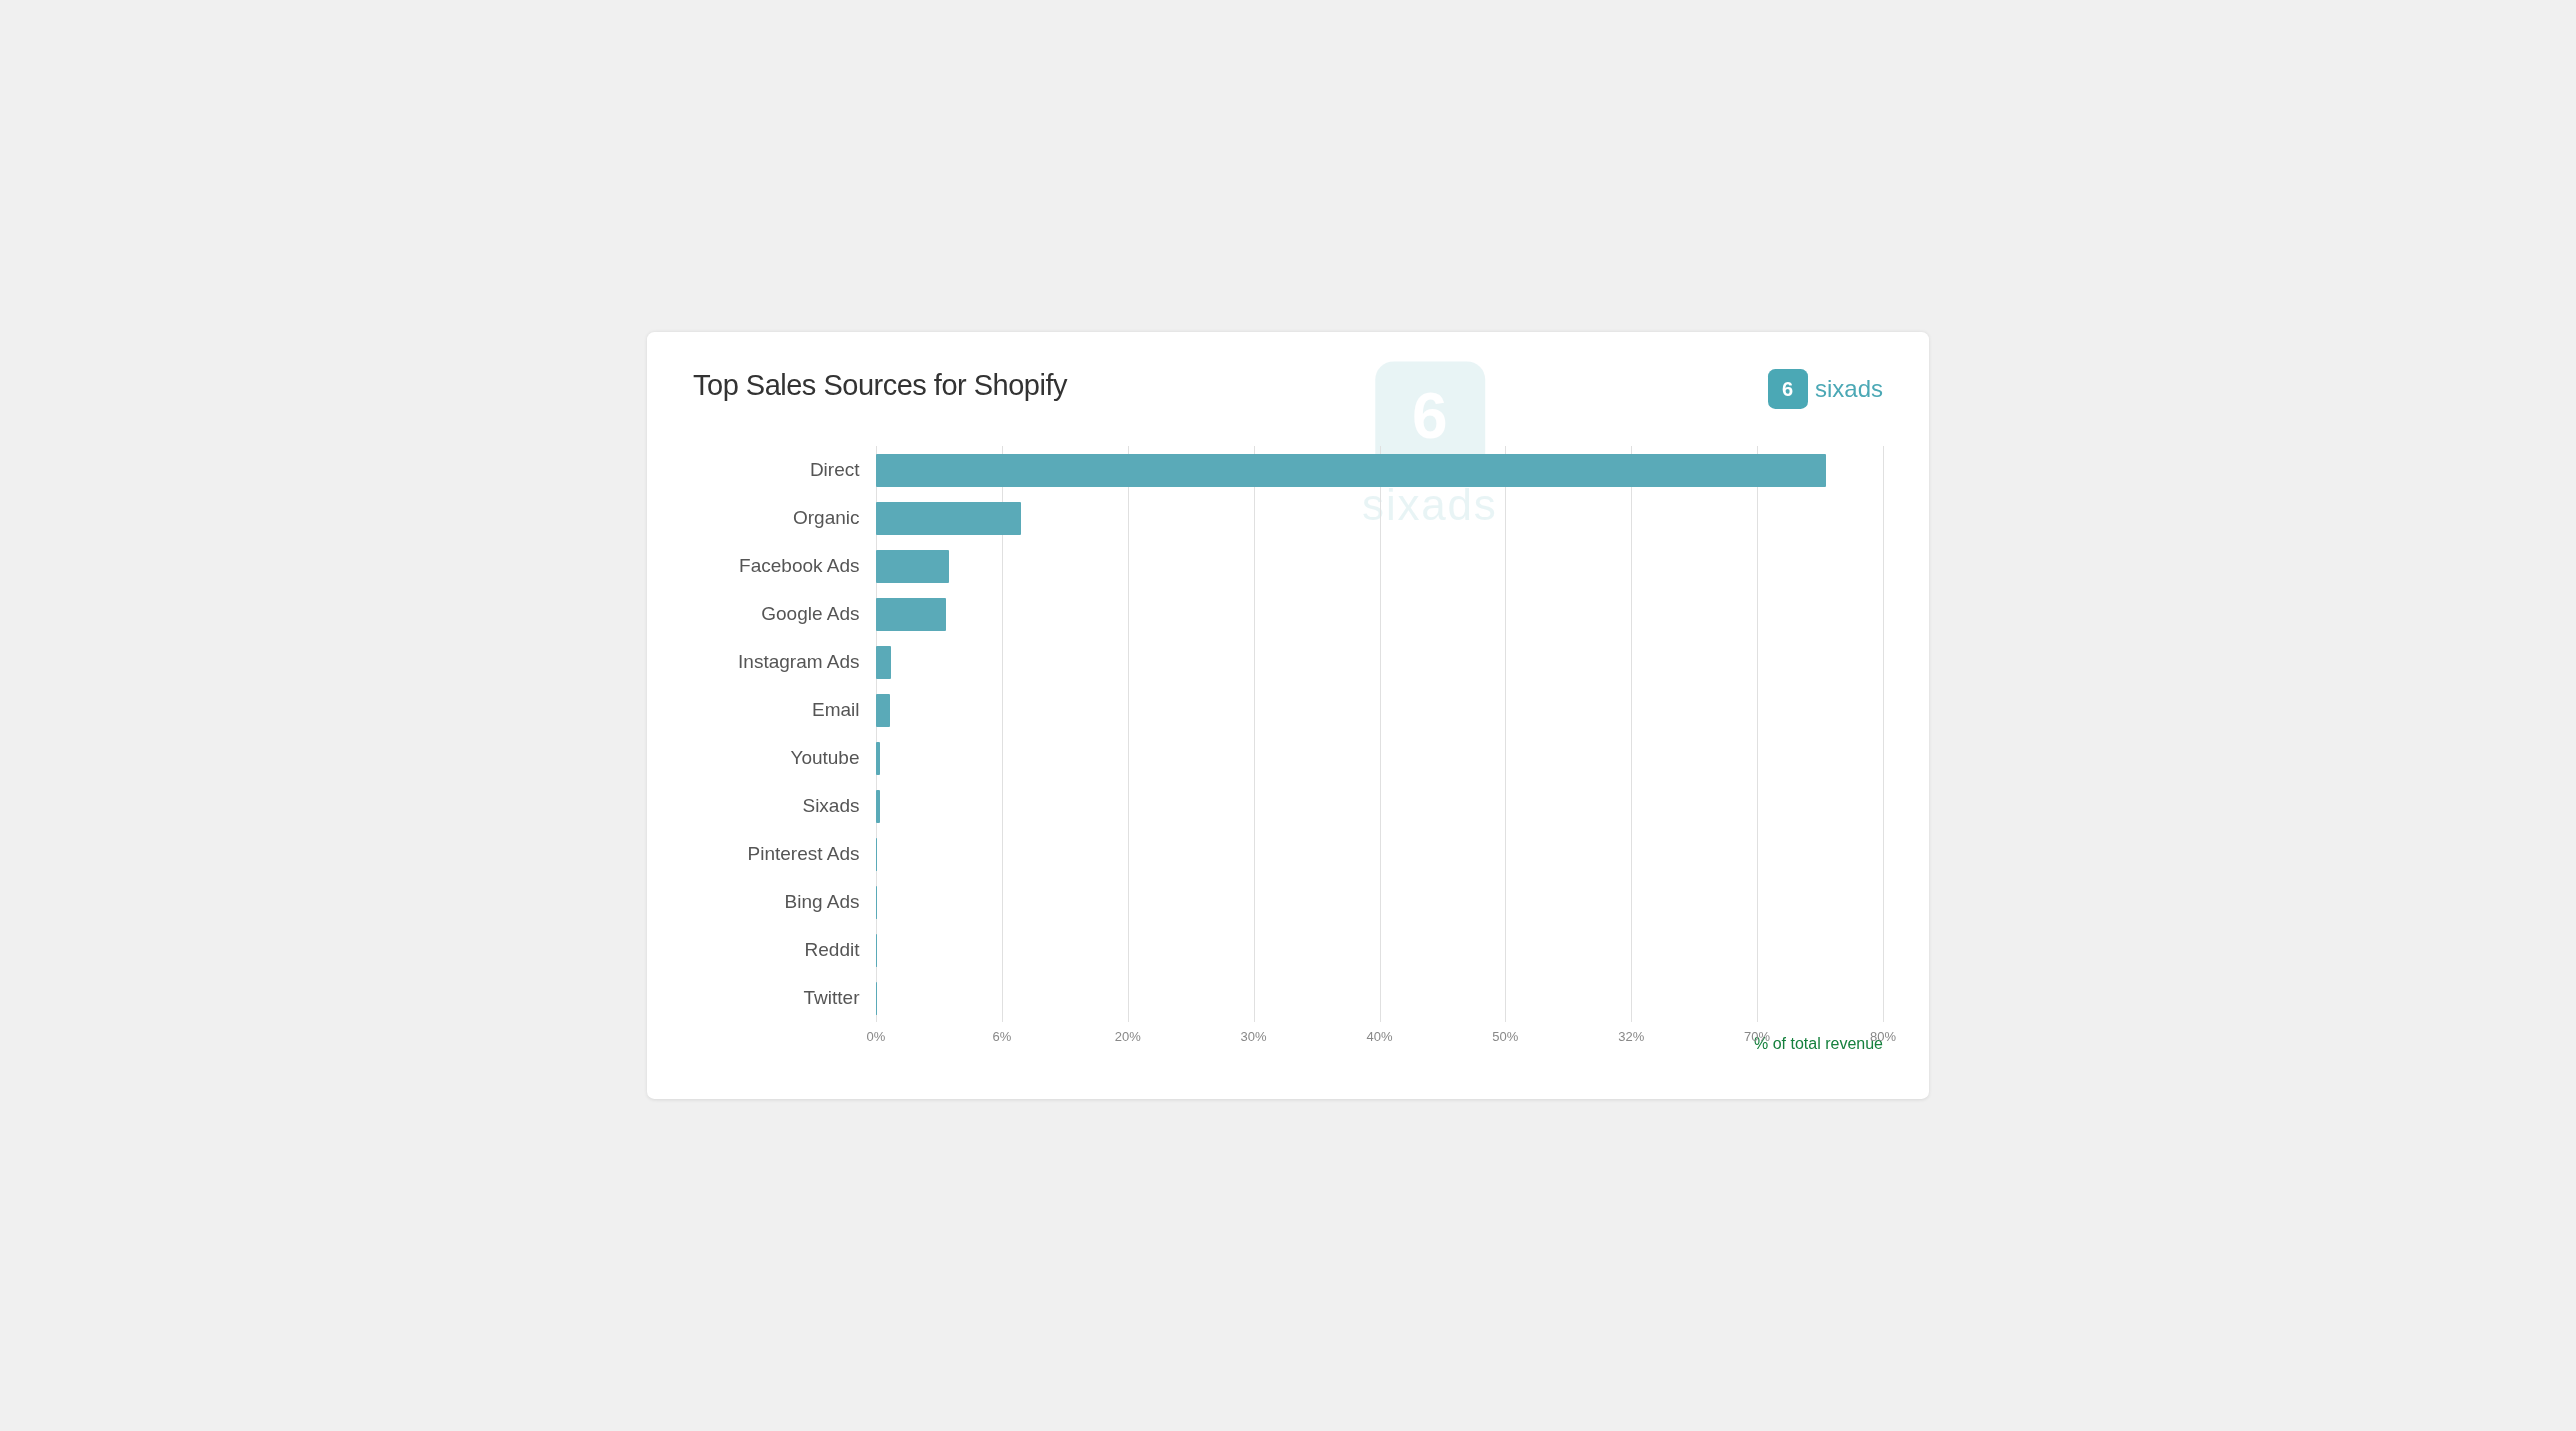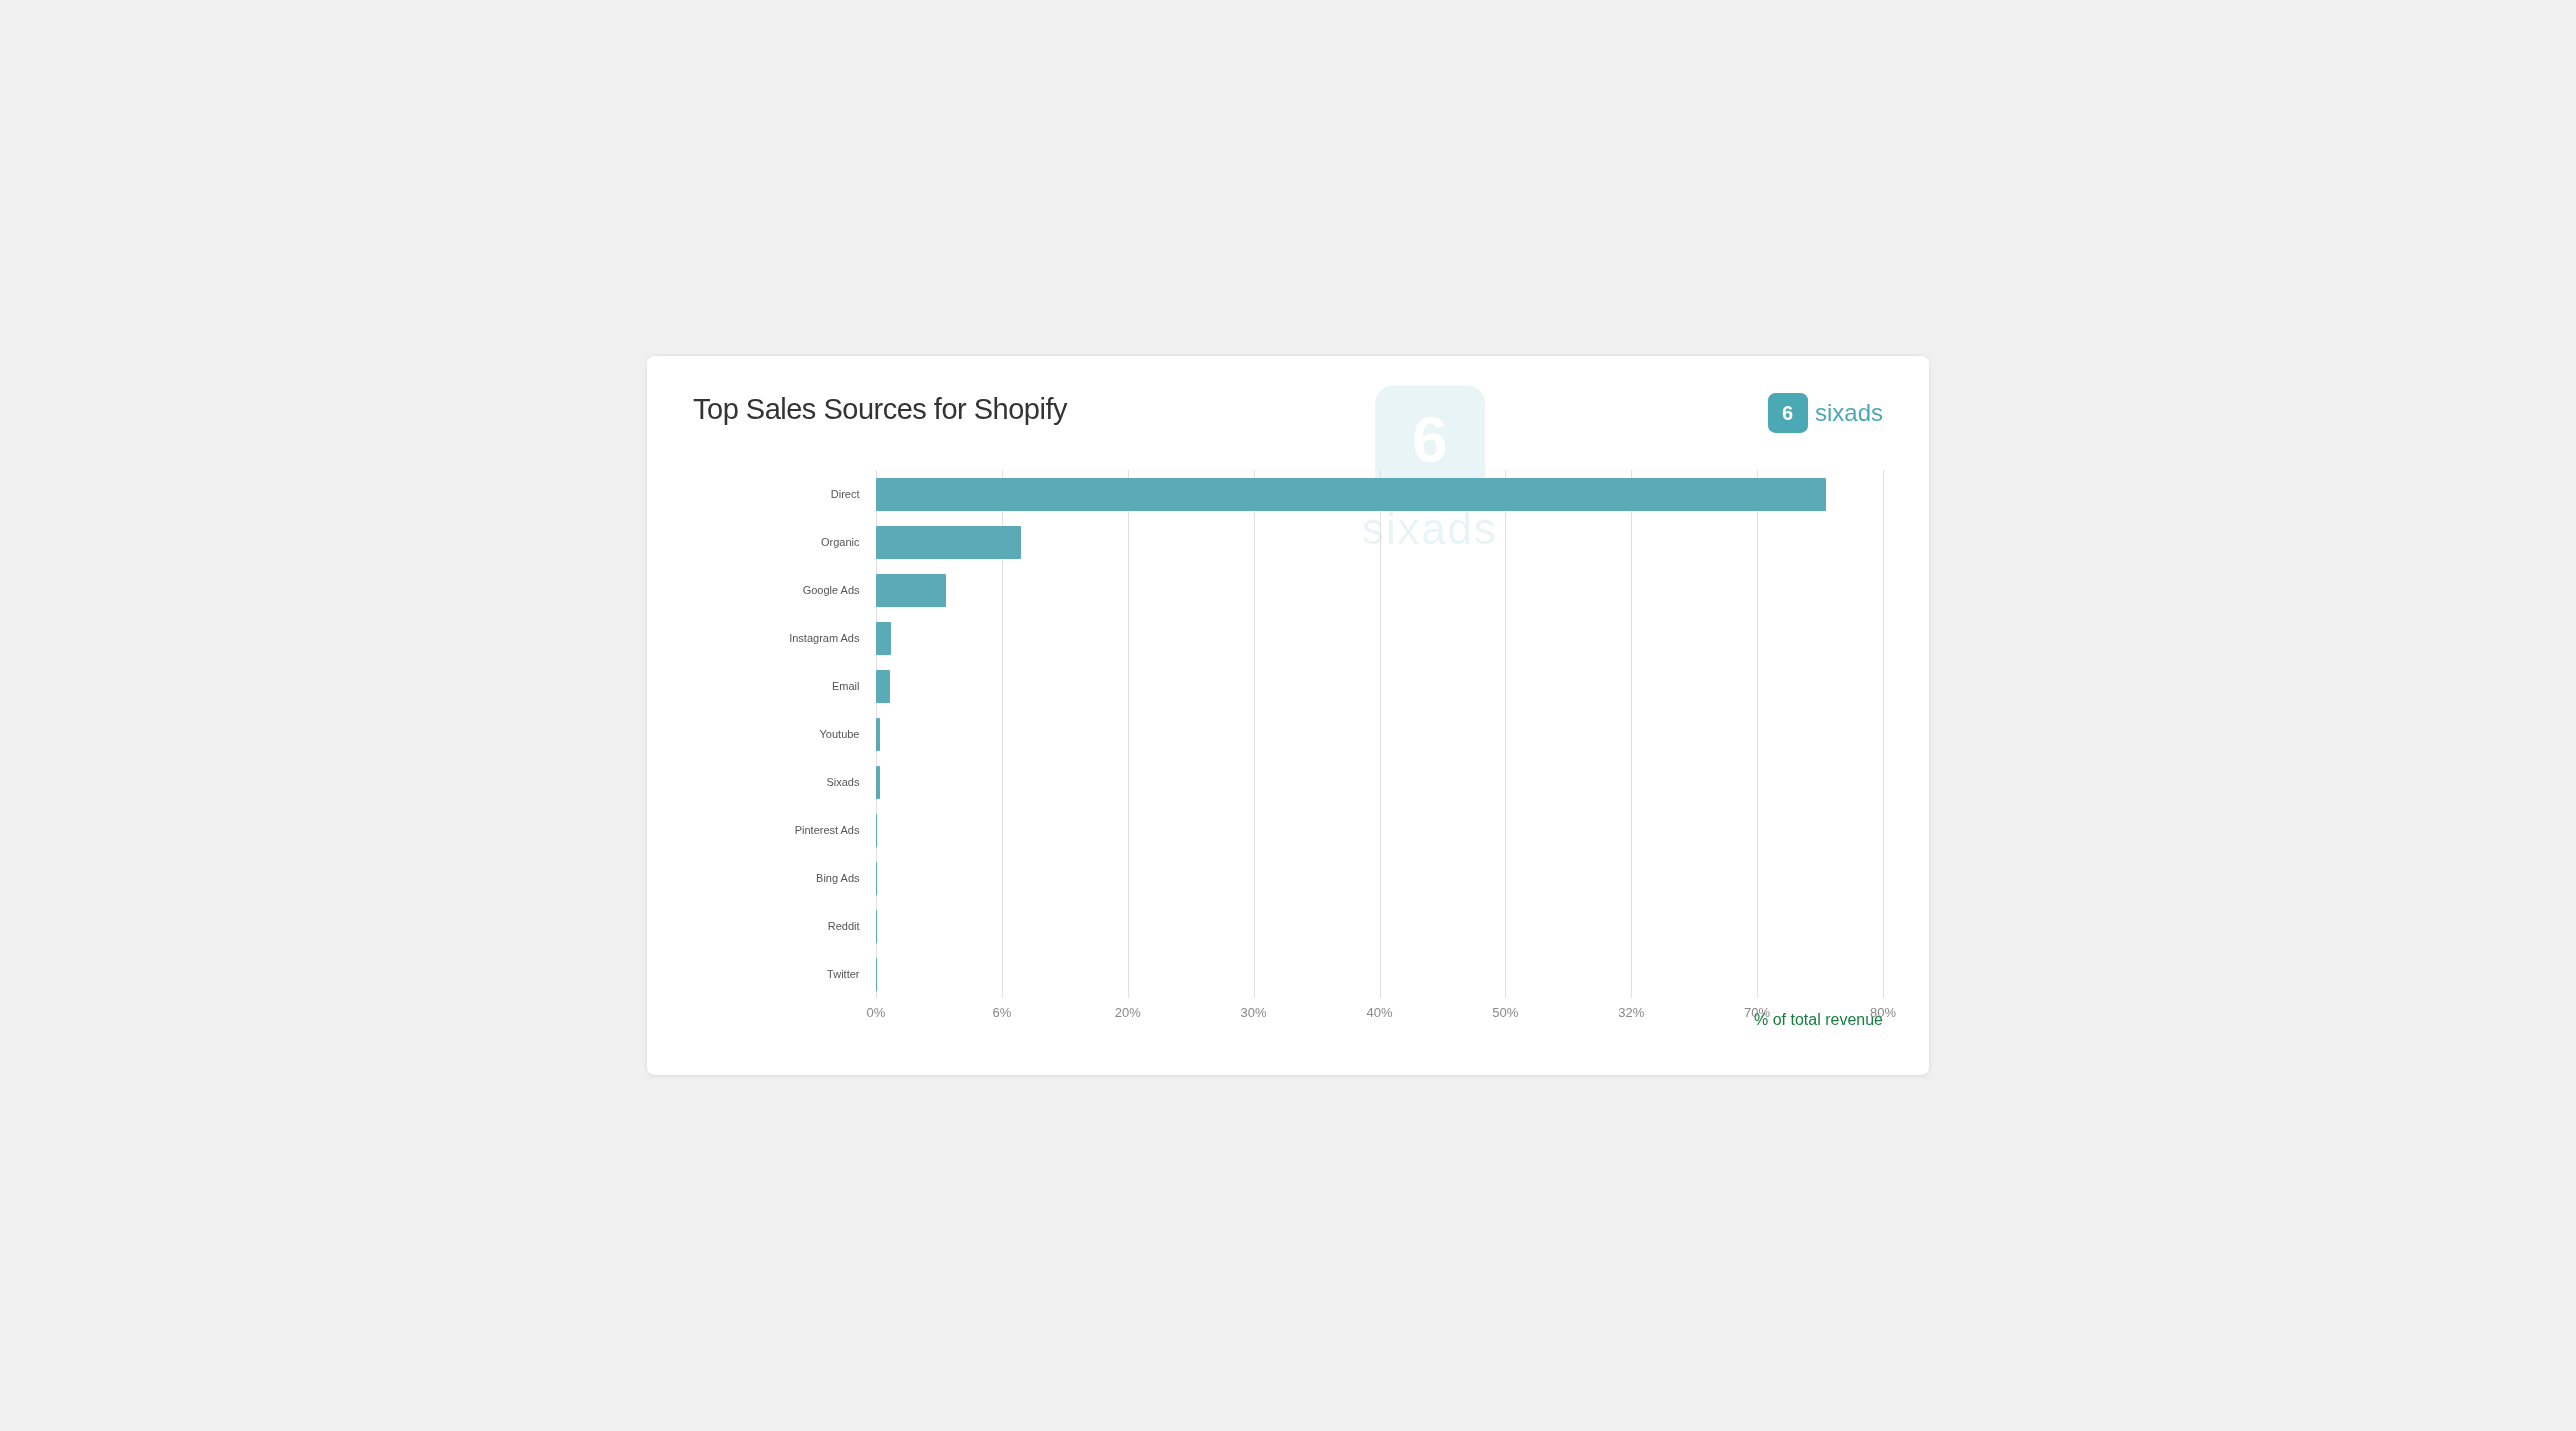--- a/index.html
+++ b/index.html
@@ -69,21 +69,21 @@
     .bar-row {
       display: flex;
       align-items: center;
       height: 48px;
       position: relative;
     }
     .bar-label {
       width: 183px;
       text-align: right;
       padding-right: 16.5px;
-      font-size: 11px;
+      font-size: 19px;
       color: #555;
       flex-shrink: 0;
     }
     .bar-track {
       flex: 1;
       height: 100%;
       position: relative;
       display: flex;
       align-items: center;
     }
@@ -209,20 +209,35 @@
             <div class="grid-line" style="left: 0%;"></div>
             <div class="grid-line" style="left: 12.5%;"></div>
             <div class="grid-line" style="left: 25%;"></div>
             <div class="grid-line" style="left: 37.5%;"></div>
             <div class="grid-line" style="left: 50%;"></div>
             <div class="grid-line" style="left: 62.5%;"></div>
             <div class="grid-line" style="left: 75%;"></div>
             <div class="grid-line" style="left: 87.5%;"></div>
             <div class="grid-line" style="left: 100%;"></div>
             <div class="bar-fill" style="width: 14.375%; z-index: 2; position: relative;"></div>
+          </div>
+        </div>
+        <div class="bar-row">
+          <div class="bar-label">Facebook Ads</div>
+          <div class="bar-track" style="position: relative;">
+            <div class="grid-line" style="left: 0%;"></div>
+            <div class="grid-line" style="left: 12.5%;"></div>
+            <div class="grid-line" style="left: 25%;"></div>
+            <div class="grid-line" style="left: 37.5%;"></div>
+            <div class="grid-line" style="left: 50%;"></div>
+            <div class="grid-line" style="left: 62.5%;"></div>
+            <div class="grid-line" style="left: 75%;"></div>
+            <div class="grid-line" style="left: 87.5%;"></div>
+            <div class="grid-line" style="left: 100%;"></div>
+            <div class="bar-fill" style="width: 7.25%; z-index: 2; position: relative;"></div>
           </div>
         </div>
         <div class="bar-row">
           <div class="bar-label">Google Ads</div>
           <div class="bar-track" style="position: relative;">
             <div class="grid-line" style="left: 0%;"></div>
             <div class="grid-line" style="left: 12.5%;"></div>
             <div class="grid-line" style="left: 25%;"></div>
             <div class="grid-line" style="left: 37.5%;"></div>
             <div class="grid-line" style="left: 50%;"></div>

